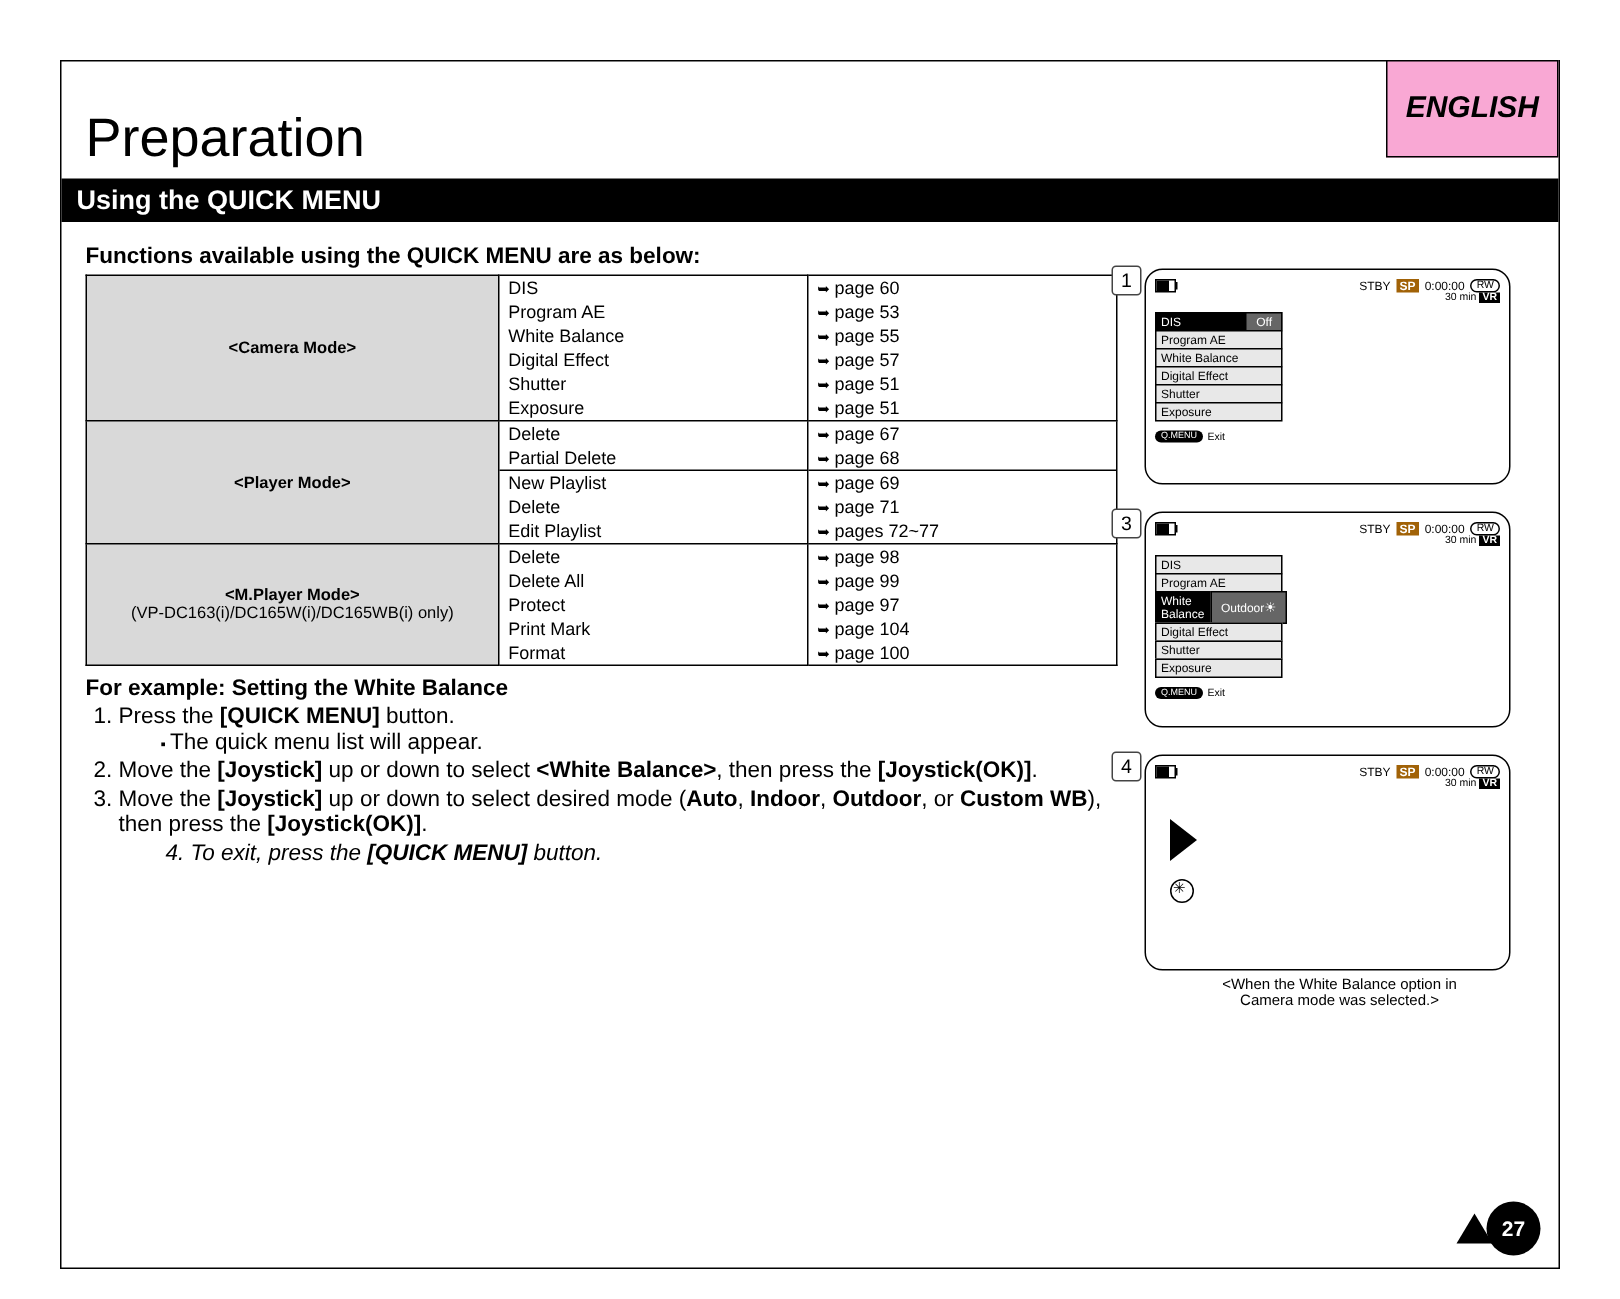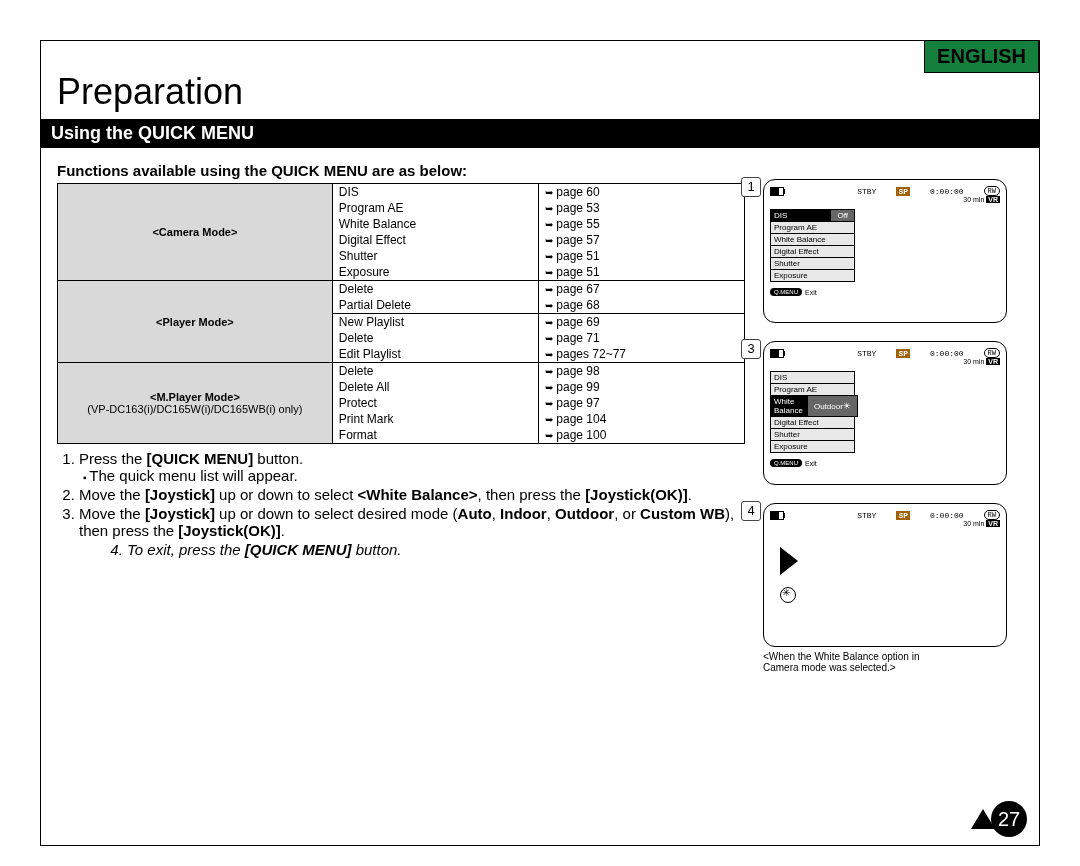--- a/index.html
+++ b/index.html
@@ -19,24 +19,25 @@
     bottom: 20px;
     border: 1px solid #000;
     padding: 0;
     background: #fff;
   }
   .lang-badge {
     position: absolute;
     right: 0;
     top: -1px;
     border: 1px solid #000;
-    padding: 4px 12px;
+    padding: 20px 12px;
     font-weight: bold;
     font-size: 20px;
-    background: #15803d;
+    background: #f9a8d4;
+    font-style: italic;
   }
   .title {
     font-size: 36px;
     font-weight: normal;
     padding: 30px 16px 6px 16px;
   }
   .blackbar {
     background: #000;
     color: #fff;
     font-weight: bold;
@@ -104,21 +105,21 @@
   .inner-sep { border-top: 1px solid #000; }
   .page-arrow::before { content: "➥"; margin-right: 3px; font-size: 10px; }
   .forexample { font-size: 15px; font-weight: bold; margin-top: 4px; }
   ol.steps {
     font-size: 15px;
     margin: 2px 0 0 0;
     padding-left: 22px;
   }
   ol.steps li { margin-bottom: 2px; }
   .substep {
-    margin-left: 4px;
+    margin-left: 28px;
     font-size: 15px;
   }
   .substep::before { content: "▪ "; font-size: 10px; }
   .italic { font-style: italic; margin-left: 48px; }
   .screens { display: flex; flex-direction: column; gap: 18px; }
   .screen-wrap { position: relative; }
   .screen-num {
     position: absolute;
     left: -22px;
     top: -2px;
@@ -140,21 +141,21 @@
     position: relative;
     min-height: 130px;
   }
   .status-row {
     display: flex;
     justify-content: space-between;
     align-items: center;
     font-size: 8px;
   }
   .status-row .left { display: flex; gap: 4px; align-items: center; }
-  .status-row .right { display: flex; gap: 20px; align-items: flex-end; font-family: Liberation Mono, monospace; }
+  .status-row .right { display: flex; gap: 4px; align-items: flex-end; }
   .batt {
     width: 12px; height: 7px; border: 1px solid #000; position: relative;
     background: linear-gradient(to right, #000 70%, #fff 70%);
   }
   .batt::after { content: ""; position: absolute; right: -2px; top: 1px; width: 1px; height: 5px; background: #000; }
   .sp-badge { background: #a16207; color: #fff; padding: 0 2px; font-weight: bold; font-size: 8px; }
   .rw-pill { border: 1px solid #000; border-radius: 6px; padding: 0 3px; font-size: 7px; }
   .vr-badge { background: #000; color: #fff; padding: 0 2px; font-weight: bold; font-size: 7px; }
   .sub-row { text-align: right; font-size: 7px; margin-bottom: 4px; }
   .menu-list { display: flex; flex-direction: column; width: 85px; margin-top: 3px; }
@@ -179,41 +180,41 @@
   }
   .circ-icon {
     width: 14px; height: 14px; border: 1px solid #000; border-radius: 50%;
     margin: 12px 0 0 10px;
     position: relative;
   }
   .circ-icon::before {
     content: "✳"; position: absolute; left: 1px; top: -1px; font-size: 10px;
   }
   .sun-icon { font-size: 9px; }
-  .caption { font-size: 10px; text-align: left; margin-top: 4px; }
+  .caption { font-size: 10px; text-align: center; margin-top: 4px; }
   .footer-corner {
     position: absolute;
     right: 12px;
     bottom: 8px;
     display: flex;
     align-items: center;
     gap: 0;
   }
   .tri-black {
     width: 0; height: 0;
     border-left: 12px solid transparent;
     border-right: 12px solid transparent;
     border-bottom: 20px solid #000;
     position: relative;
     z-index: 2;
   }
   .half-circle {
     width: 36px; height: 36px; background: #000; border-radius: 50%;
     color: #fff; display: flex; align-items: center; justify-content: center;
-    font-size: 20px; font-weight: normal; margin-left: -4px; z-index: 1;
+    font-size: 14px; font-weight: bold; margin-left: -4px; z-index: 1;
   }
 </style>
 </head>
 <body>
 
 <div class="page">
   <div class="lang-badge">ENGLISH</div>
   <div class="title">Preparation</div>
   <div class="blackbar">Using the QUICK MENU</div>
 
@@ -287,20 +288,21 @@
               <div class="inner-row page-arrow">page 98</div>
               <div class="inner-row page-arrow">page 99</div>
               <div class="inner-row page-arrow">page 97</div>
               <div class="inner-row page-arrow">page 104</div>
               <div class="inner-row page-arrow">page 100</div>
             </td>
           </tr>
         </tbody>
           </table>
 
+        <div class="forexample">For example: Setting the White Balance</div>
         <ol class="steps">
           <li>
             <span>Press the </span><span class="inline-bold">[QUICK MENU]</span><span> button.</span>
             <div class="substep">The quick menu list will appear.</div>
           </li>
           <li>
             <span>Move the </span><span class="inline-bold">[Joystick]</span><span> up or down to select </span><span class="inline-bold">&lt;White Balance&gt;</span><span>, then press the </span><span class="inline-bold">[Joystick(OK)]</span><span>.</span>
           </li>
           <li>
             <span>Move the </span><span class="inline-bold">[Joystick]</span><span> up or down to select desired mode (</span><span class="inline-bold">Auto</span><span>, </span><span class="inline-bold">Indoor</span><span>, </span><span class="inline-bold">Outdoor</span><span>, or </span><span class="inline-bold">Custom WB</span><span>), then press the </span><span class="inline-bold">[Joystick(OK)]</span><span>.</span>

